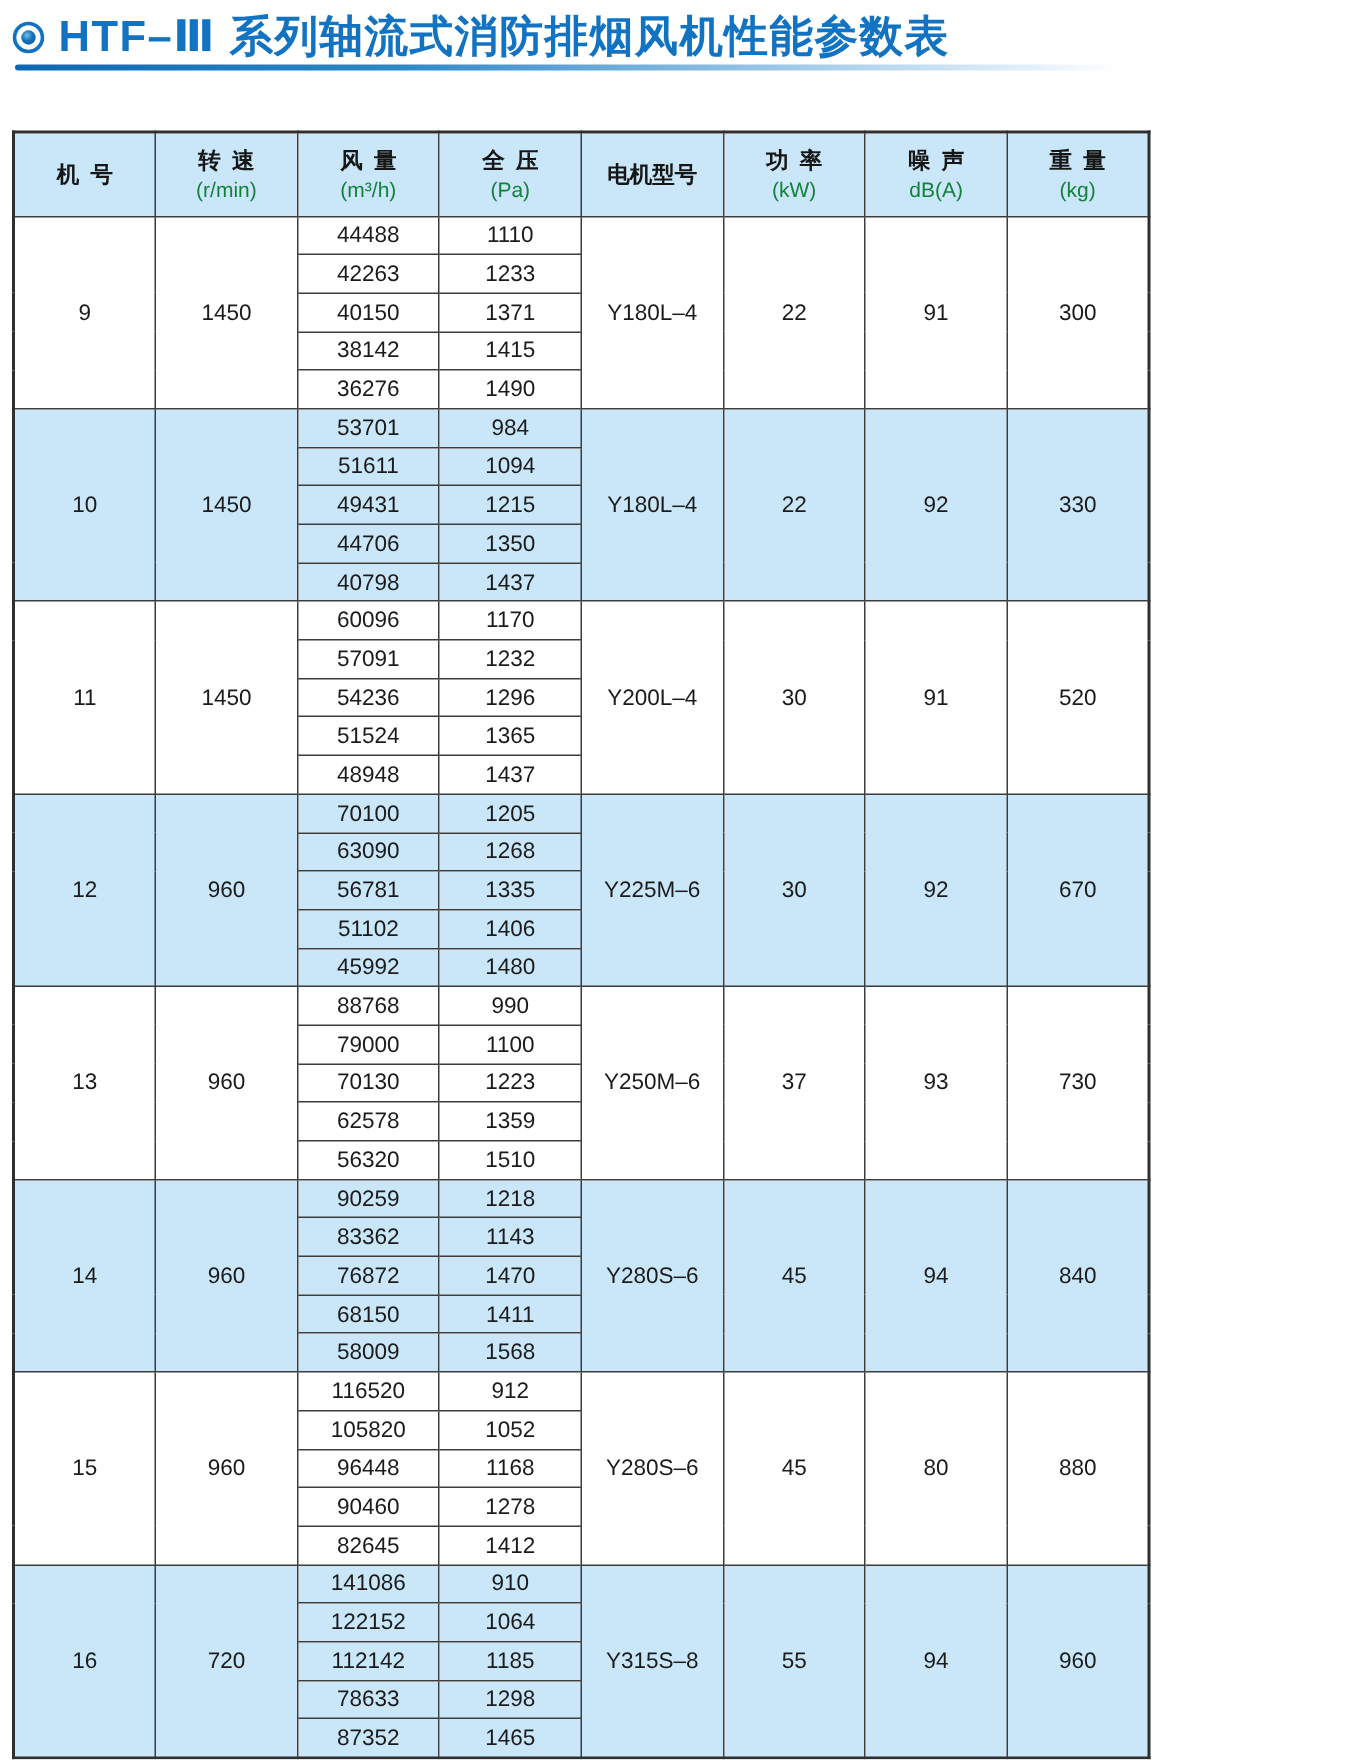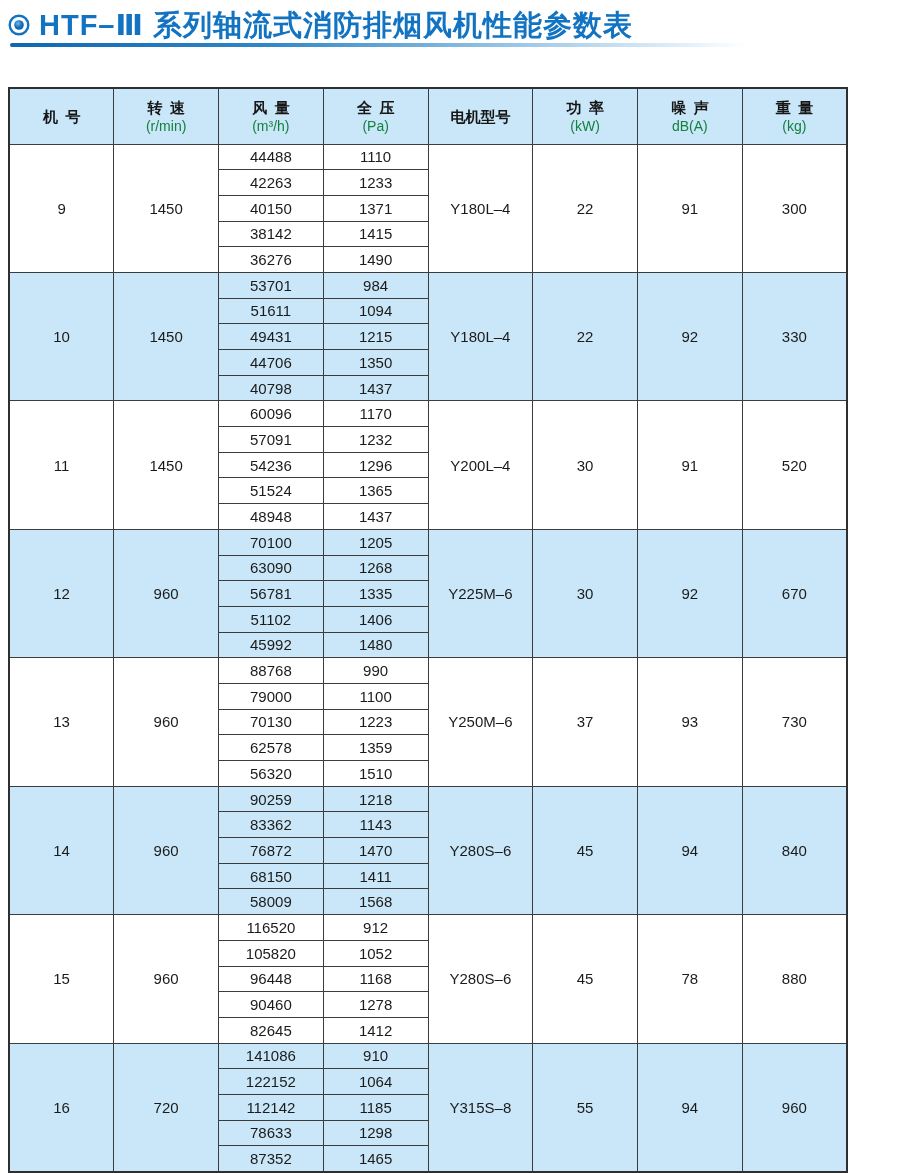--- a/index.html
+++ b/index.html
@@ -40,21 +40,21 @@
   .title-underline {
     margin: 3px 0 0 10px;
     width: 736px;
     height: 4px;
     border-radius: 2px;
     background: linear-gradient(to right, #0e67b2 0%, #2f87c9 35%, #9ec9e8 70%, #e3f0fa 92%, rgba(255,255,255,0) 100%);
   }
   table.fan-table {
     border-collapse: collapse;
     table-layout: fixed;
-    width: 840px;
+    width: 759px;
     margin: 40px 0 0 8px;
     border: 2px solid #2f2f2f;
     font-size: 15px;
     color: #1b1b1b;
   }
   .fan-table col { width: 12.5%; }
   .fan-table th, .fan-table td {
     border: 1px solid #3c3c3c;
     text-align: center;
     vertical-align: middle;
@@ -309,21 +309,21 @@
           <td>58009</td>
           <td>1568</td>
         </tr>
         <tr>
           <td rowspan="5">15</td>
           <td rowspan="5">960</td>
           <td>116520</td>
           <td>912</td>
           <td rowspan="5">Y280S–6</td>
           <td rowspan="5">45</td>
-          <td rowspan="5">78</td>
+          <td rowspan="5">80</td>
           <td rowspan="5">880</td>
         </tr>
         <tr>
           <td>105820</td>
           <td>1052</td>
         </tr>
         <tr>
           <td>96448</td>
           <td>1168</td>
         </tr>

